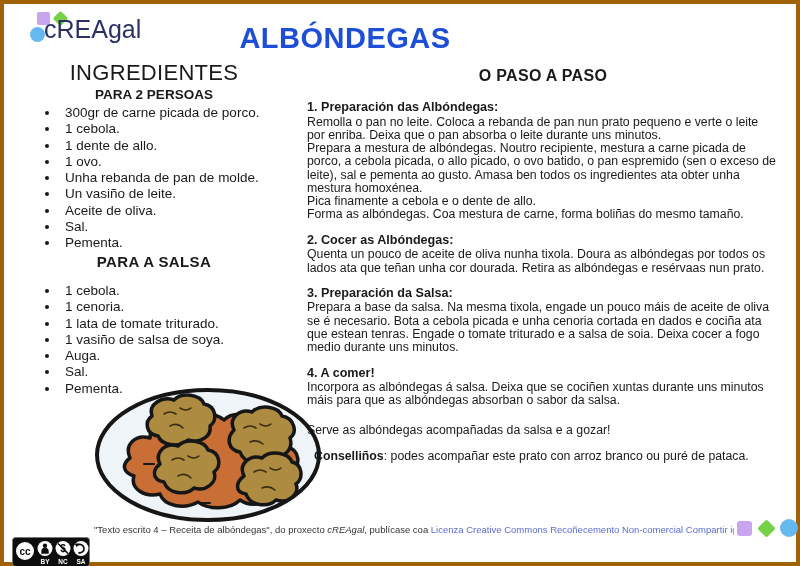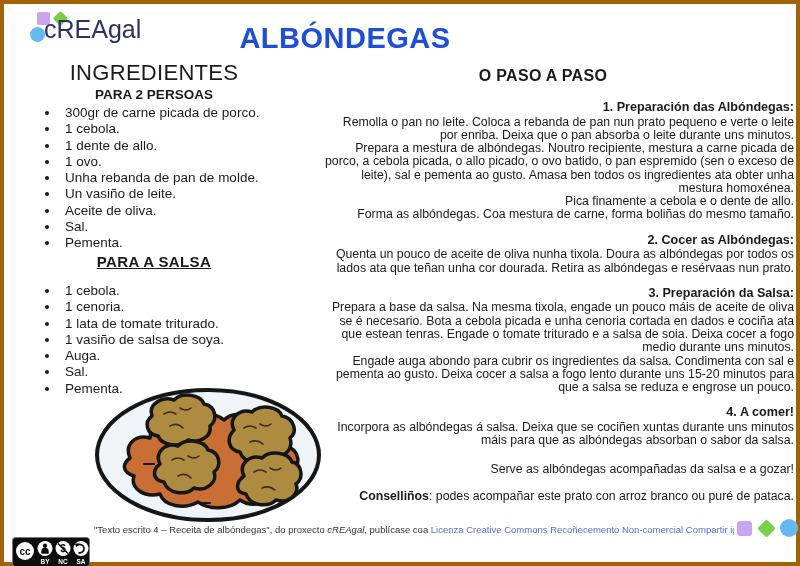--- a/index.html
+++ b/index.html
@@ -17,32 +17,32 @@
   .main-title { position: absolute; left: 0; right: 110px; top: 18px; text-align: center;
     font-size: 29px; font-weight: 800; letter-spacing: 0.5px; color: #1d4ed8; }
 
   
   .ing-head { position: absolute; left: 30px; top: 56px; width: 240px; text-align: center;
     font-size: 22px; font-weight: 400; letter-spacing: 0.3px; }
   .ing-sub { position: absolute; left: 30px; top: 83px; width: 240px; text-align: center;
     font-size: 13.5px; font-weight: 700; }
   .ing-list-1 { position: absolute; left: 40px; top: 101px; width: 250px; }
   .salsa-head { position: absolute; left: 30px; top: 249px; width: 240px; text-align: center;
-    font-size: 15px; font-weight: 700; letter-spacing: 0.4px; text-decoration: underline; }
+    font-size: 15px; font-weight: 700; letter-spacing: 0.4px; }
   .ing-list-2 { position: absolute; left: 40px; top: 279px; width: 250px; }
   ul.blist { list-style: disc; padding-left: 16px; }
   ul.blist li { font-size: 13.5px; line-height: 16.3px; padding-left: 5px; }
 
   
   .plate-wrap { position: absolute; left: 88px; top: 382px; width: 232px; height: 140px; }
 
   
   .steps-head { position: absolute; left: 303px; top: 63px; width: 472px; text-align: center;
     font-size: 16px; font-weight: 800; letter-spacing: 0.3px; }
-  .steps-col { position: absolute; left: 318px; top: 97px; width: 472px; font-size: 12.3px; line-height: 1.08; text-align: right; }
+  .steps-col { position: absolute; left: 303px; top: 97px; width: 472px; font-size: 12.3px; line-height: 1.08; }
   .step { margin-bottom: 12px; }
   .step h3 { font-size: 12.6px; font-weight: 700; margin-bottom: 1px; }
   .step p { margin: 0; }
   .serve-line { margin-top: 16px; }
   .tips-line { margin-top: 13px; padding-left: 7px; }
   .tips-line b { font-weight: 700; }
 
   
   .cc-badge { position: absolute; left: 8px; top: 533px; width: 78px; height: 30px; }
   .footnote { position: absolute; left: 90px; top: 520px; width: 640px; font-size: 9.5px;
@@ -157,21 +157,20 @@
 
           <p>Quenta un pouco de aceite de oliva nunha tixola. Doura as albóndegas por todos os lados ata que teñan unha cor dourada. Retira as albóndegas e resérvaas nun prato.</p>
           </div>
         </div>
 
         <div class="step">
           <h3>3. Preparación da Salsa:</h3>
           <div>
 
           <p>Prepara a base da salsa. Na mesma tixola, engade un pouco máis de aceite de oliva se é necesario. Bota a cebola picada e unha cenoria cortada en dados e cociña ata que estean tenras. Engade o tomate triturado e a salsa de soia. Deixa cocer a fogo medio durante uns minutos.</p>
-            <p>Engade auga abondo para cubrir os ingredientes da salsa. Condimenta con sal e pementa ao gusto. Deixa cocer a salsa a fogo lento durante uns 15-20 minutos para que a salsa se reduza e engrose un pouco.</p>
           </div>
         </div>
 
         <div class="step">
           <h3>4. A comer!</h3>
           <div>
 
           <p>Incorpora as albóndegas á salsa. Deixa que se cociñen xuntas durante uns minutos máis para que as albóndegas absorban o sabor da salsa.</p>
           </div>
         </div>

